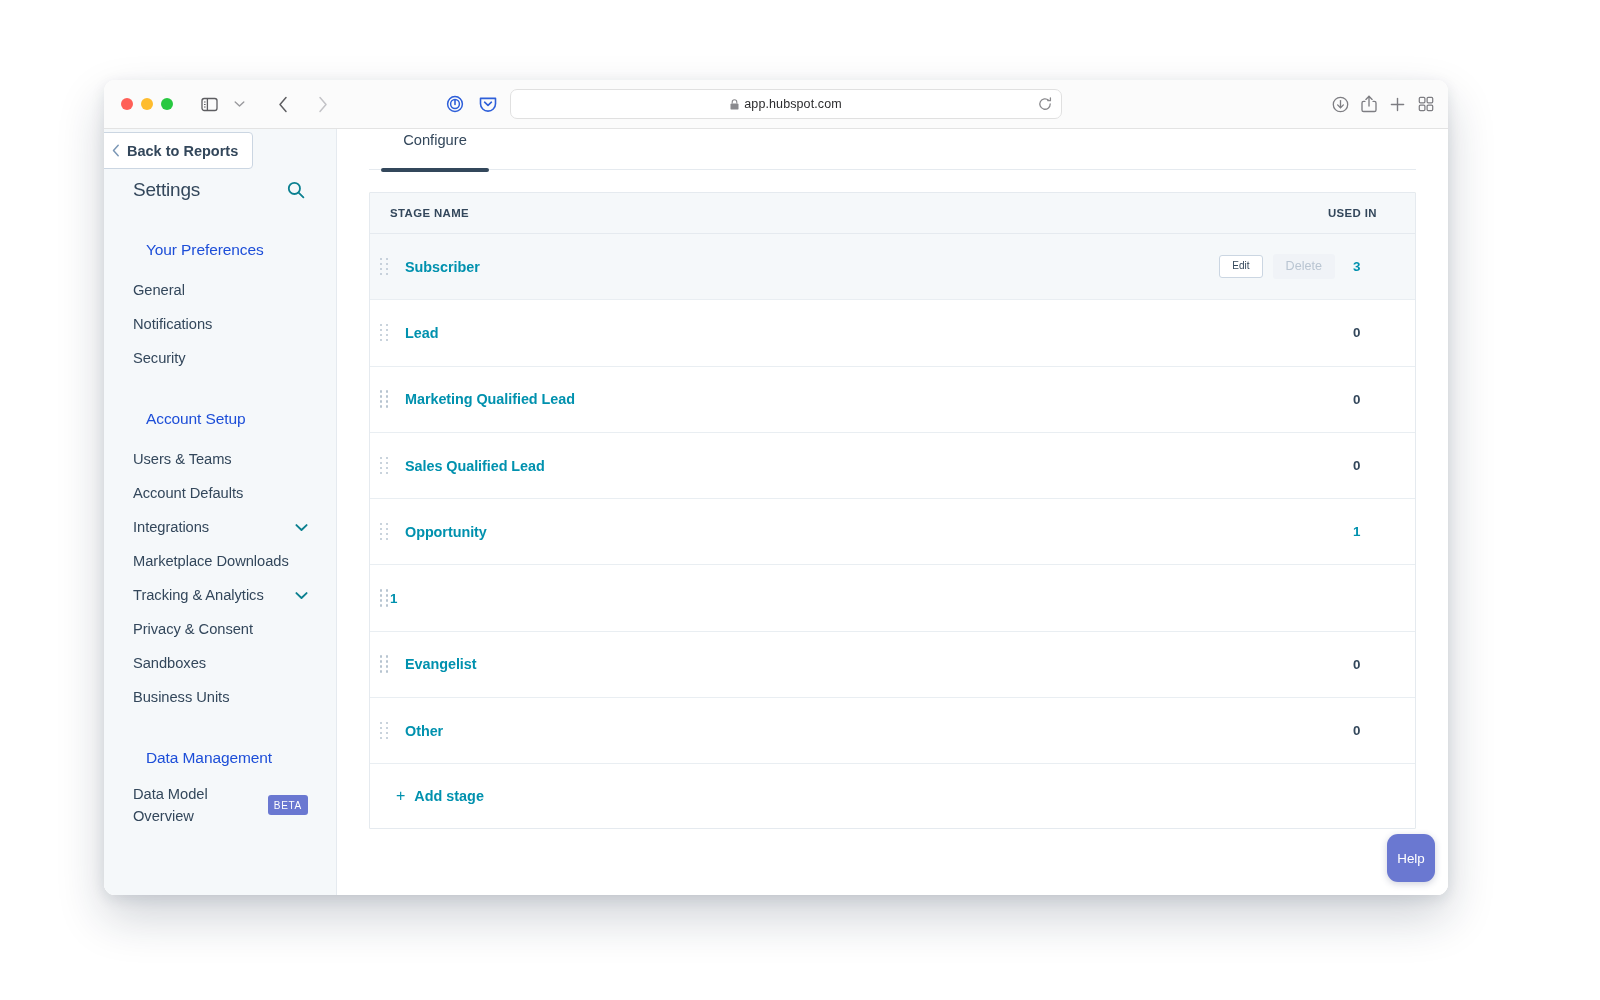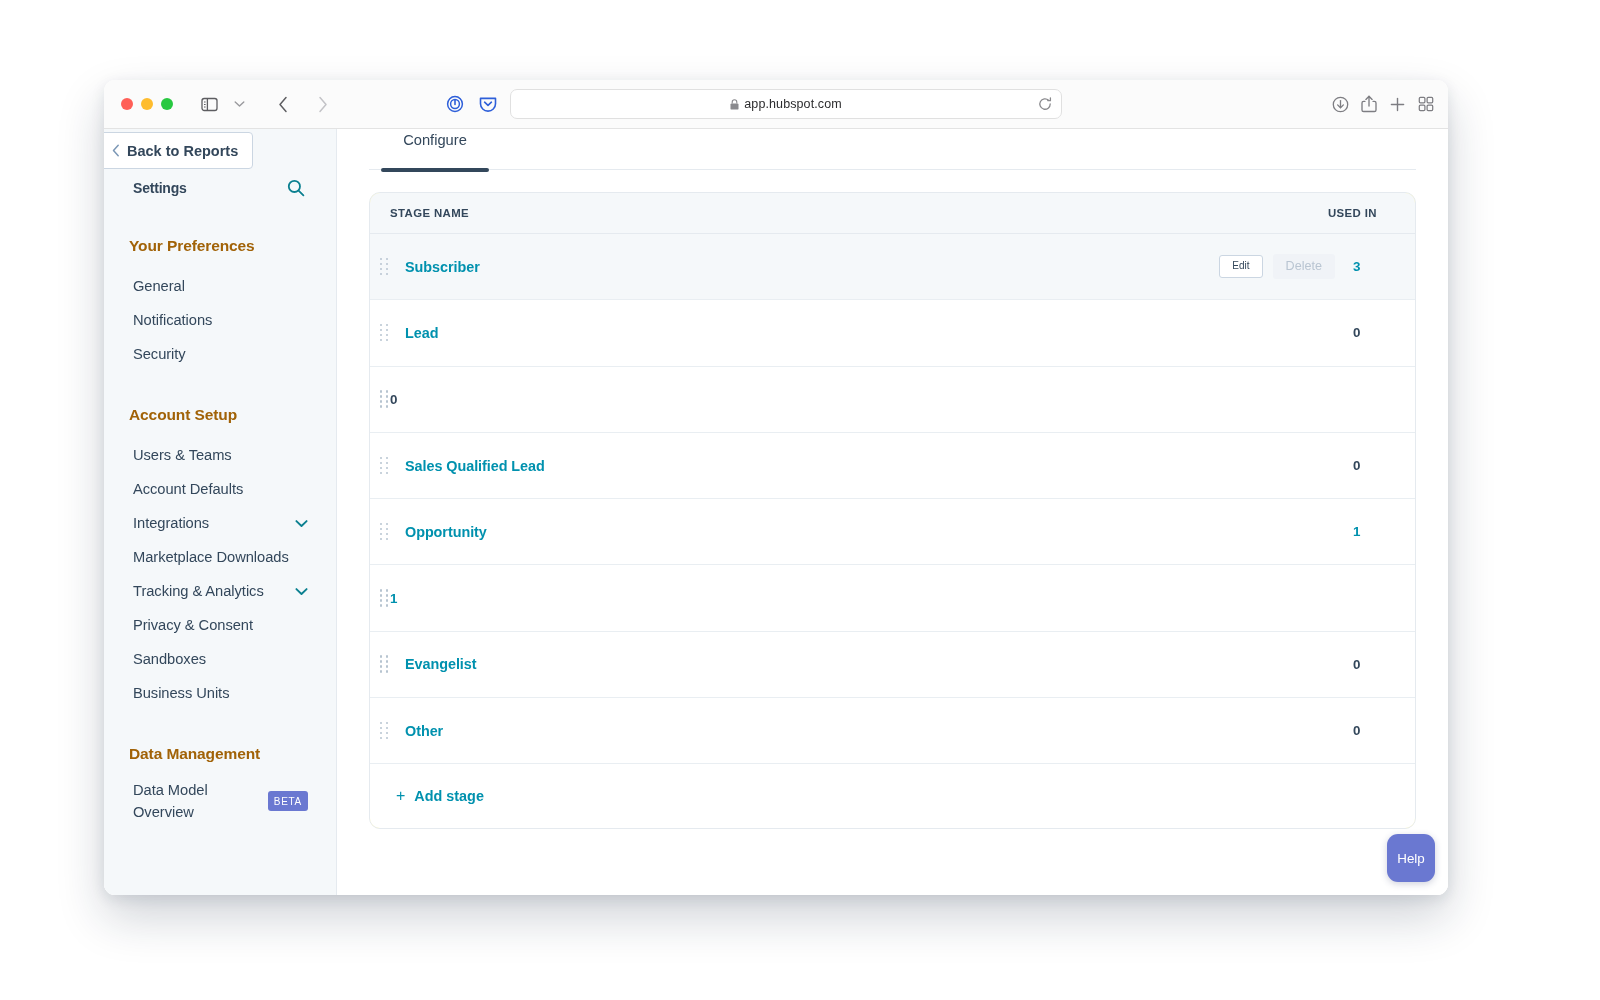--- a/index.html
+++ b/index.html
@@ -106,34 +106,34 @@
     font-weight: 600;
   }
   #back-to-reports .chev { color: #7c98b6; display: flex; }
 
   #settings-head {
     display: flex; align-items: center; justify-content: space-between;
     padding: 0 31px 0 29px;
     margin-top: 50px;
   }
   #settings-title {
-    font-size: 14px;
-    font-weight: 700;
+    font-size: 19px;
+    font-weight: 400;
     color: #33475b;
     letter-spacing: -.2px;
   }
   #settings-search { color: #0b8090; display: flex; }
 
   .nav-group { margin-top: 35px; }
   .nav-group.first { margin-top: 40px; }
   .group-title {
     font-size: 15.5px;
-    font-weight: 700;
-    color: #a16207;
-    padding: 0 25px;
+    font-weight: 400;
+    color: #1d4ed8;
+    padding: 0 42px;
     margin-bottom: 14px;
     letter-spacing: -.1px;
   }
   .nav-item {
     display: flex; align-items: center; justify-content: space-between;
     padding: 0 28px 0 29px;
     height: 34px;
     color: #33475b;
     font-size: 14.7px;
     letter-spacing: -.05px;
@@ -194,21 +194,21 @@
   #stages-desc {
     margin: 26px 32px 0 32px;
     font-size: 14.3px;
     color: #33475b;
     letter-spacing: -.05px;
   }
 
   #table-card {
     margin: 22px 32px 0 32px;
     border: 1px solid #e5eaef;
-    border-radius: 11px;
+    border-radius: 1px;
     background: #fef9c3;
     overflow: hidden;
   }
 
   #table-head {
     height: 41px;
     background: #f5f8fa;
     border-bottom: 1px solid #e5eaef;
     display: flex; align-items: center;
   }
@@ -561,20 +561,21 @@
           <span class="grip">
               <i></i>
               <i></i>
               <i></i>
               <i></i>
               <i></i>
               <i></i>
               <i></i>
               <i></i>
             </span>
+          <span class="stage-name">Marketing Qualified Lead</span>
           <span class="used-in">0</span>
         </div>
 
         <div class="row">
           <span class="grip">
               <i></i>
               <i></i>
               <i></i>
               <i></i>
               <i></i>

